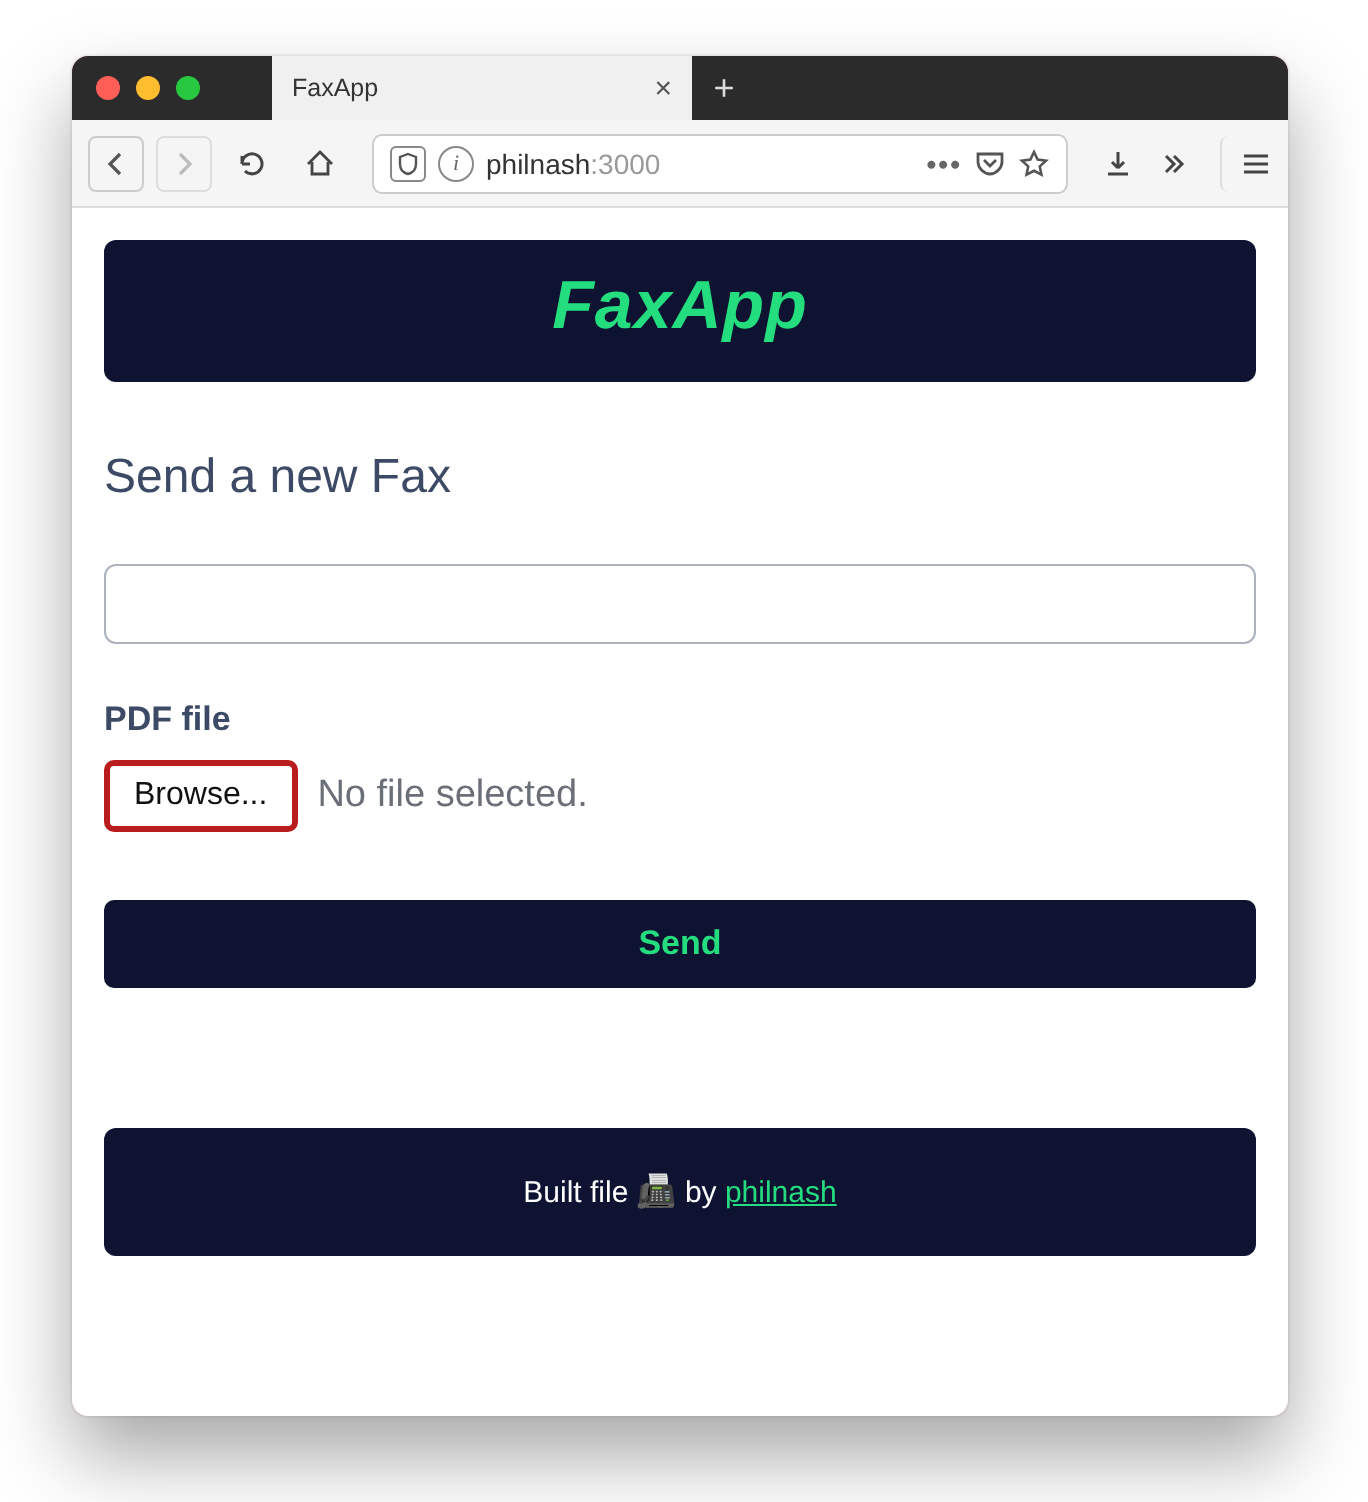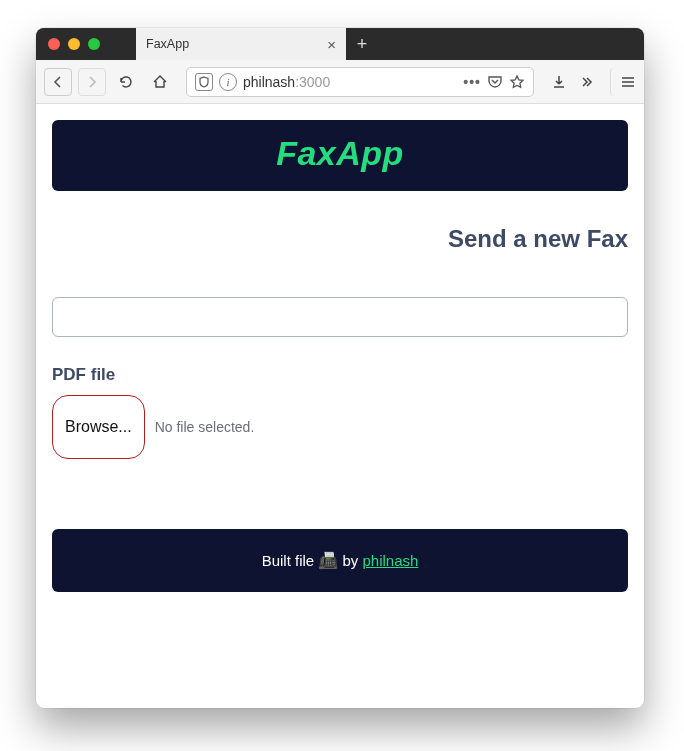--- a/index.html
+++ b/index.html
@@ -123,53 +123,53 @@
       text-align: center;
     }
     .banner h1 {
       color: #24dd7f;
       font-size: 34px;
       font-weight: 800;
       font-style: italic;
       letter-spacing: 0.5px;
     }
     .subtitle {
-      text-align: right;
+      text-align: left;
       color: #3d4a66;
       font-size: 24px;
-      font-weight: 700;
-      margin: 34px 0 44px;
+      font-weight: 400;
+      margin: 34px 0 29px;
     }
     .field-label {
       color: #3d4a66;
       font-size: 17px;
       font-weight: 700;
       margin-bottom: 10px;
     }
     .text-input {
       width: 100%;
       height: 40px;
       border: 1px solid #adb3bd;
       border-radius: 6px;
       padding: 0 10px;
       font-size: 15px;
       background:#fff;
     }
     .field-group { margin-bottom: 28px; }
     .file-row { display:flex; align-items:center; gap:10px; }
     .browse-btn {
       background:#fff;
-      border:1px solid #b91c1c;
-      border-radius:16px;
-      padding: 22px 12px;
+      border:3px solid #b91c1c;
+      border-radius:5px;
+      padding: 6px 12px;
       font-size:16px;
       color:#111;
       cursor:pointer;
     }
-    .file-status { color:#6a6f78; font-size:14px; }
+    .file-status { color:#6a6f78; font-size:19px; }
     .send-btn {
       width:100%;
       background:#0d1330;
       color:#24dd7f;
       border:none;
       border-radius:5px;
       padding:12px 0;
       font-size:17px;
       font-weight:600;
       cursor:pointer;
@@ -283,20 +283,21 @@
     </div>
 
     <div class="field-group">
       <div class="field-label">PDF file</div>
       <div class="file-row">
         <button class="browse-btn">Browse...</button>
         <span class="file-status">No file selected.</span>
       </div>
     </div>
 
+    <button class="send-btn">Send</button>
 
     <div class="footer">
       <span>Built file </span>
       <span class="fax-emoji">📠</span>
       <span> by </span>
       <a href="#">philnash</a>
     </div>
 
   </div>
 </div>

